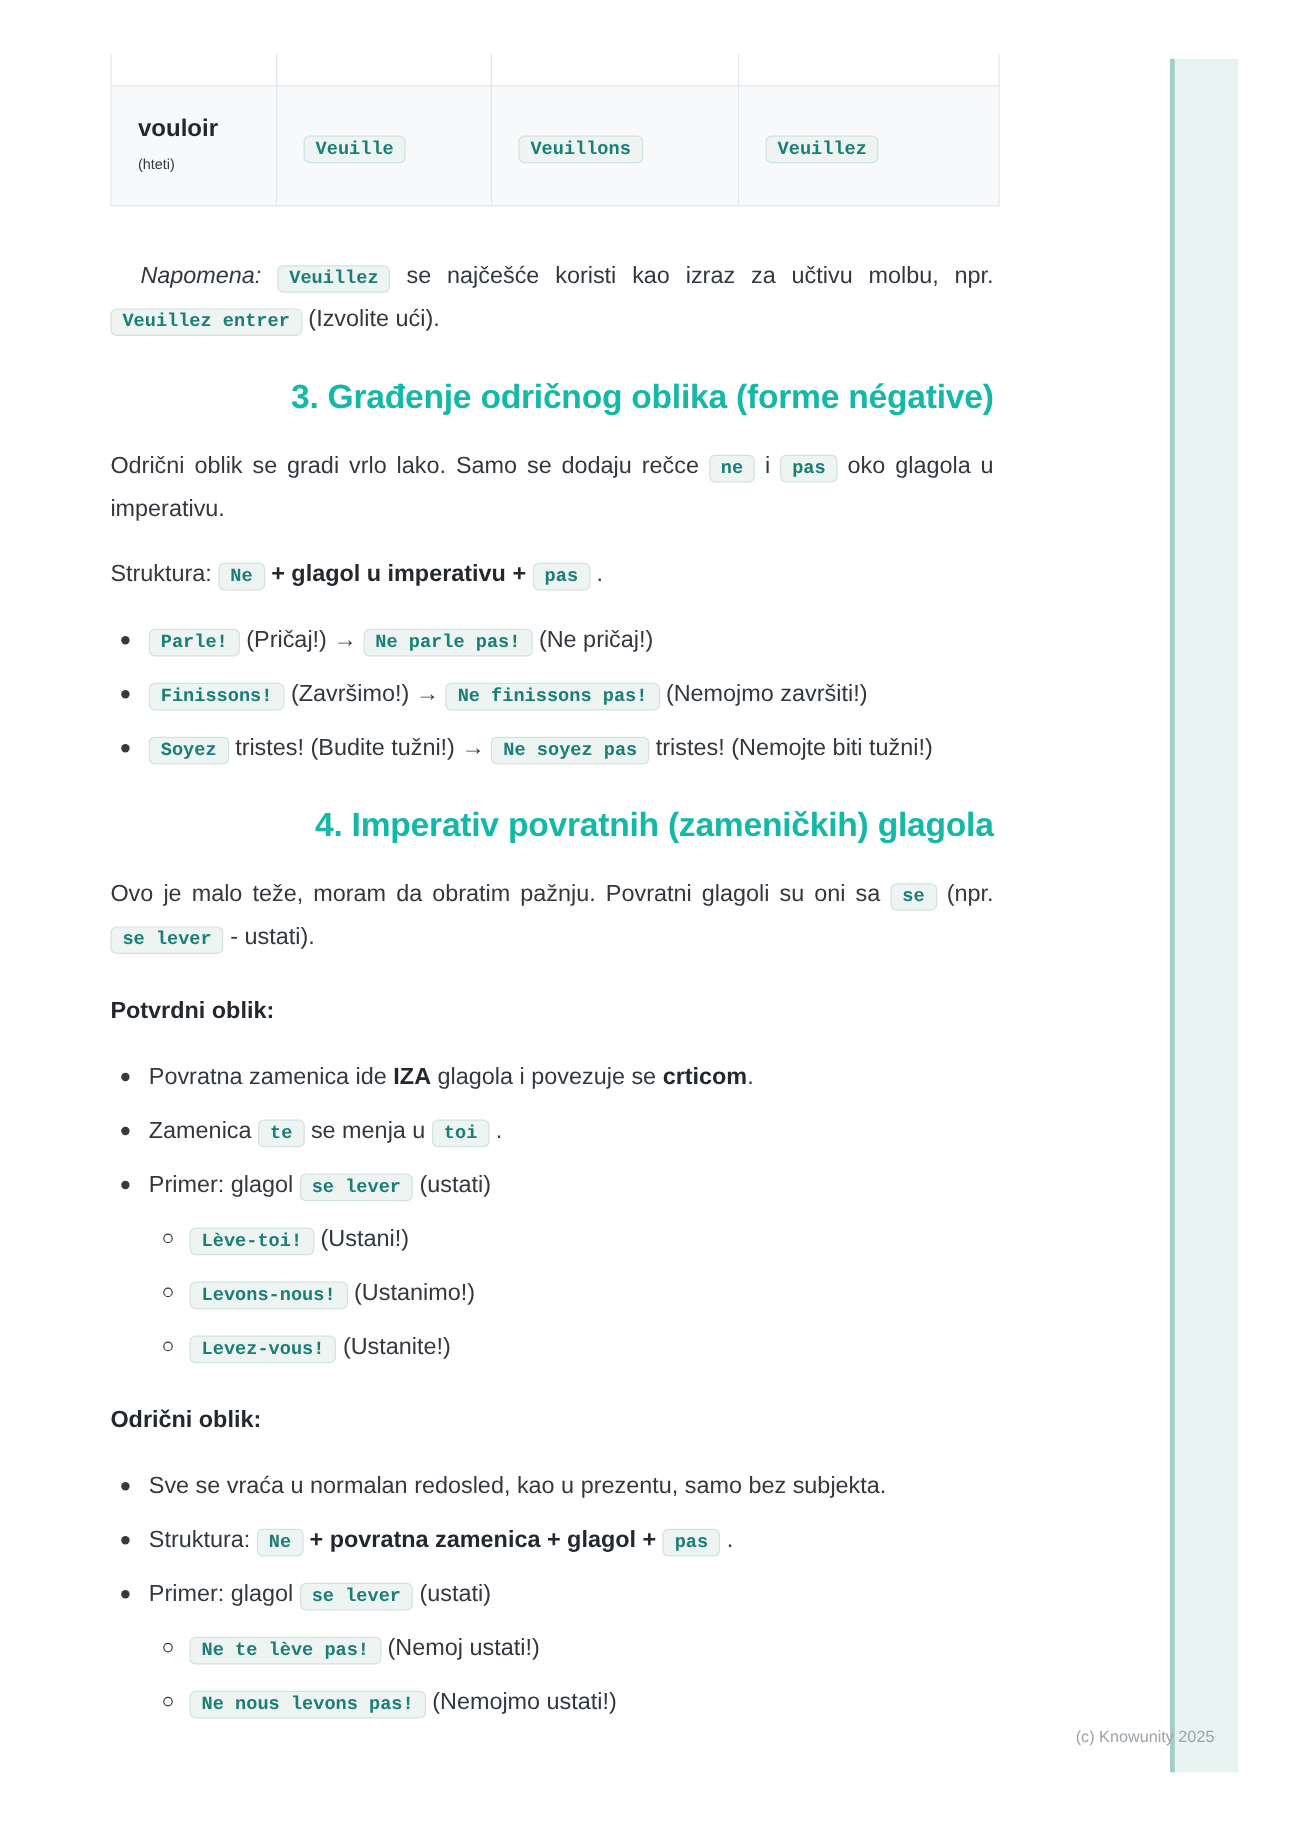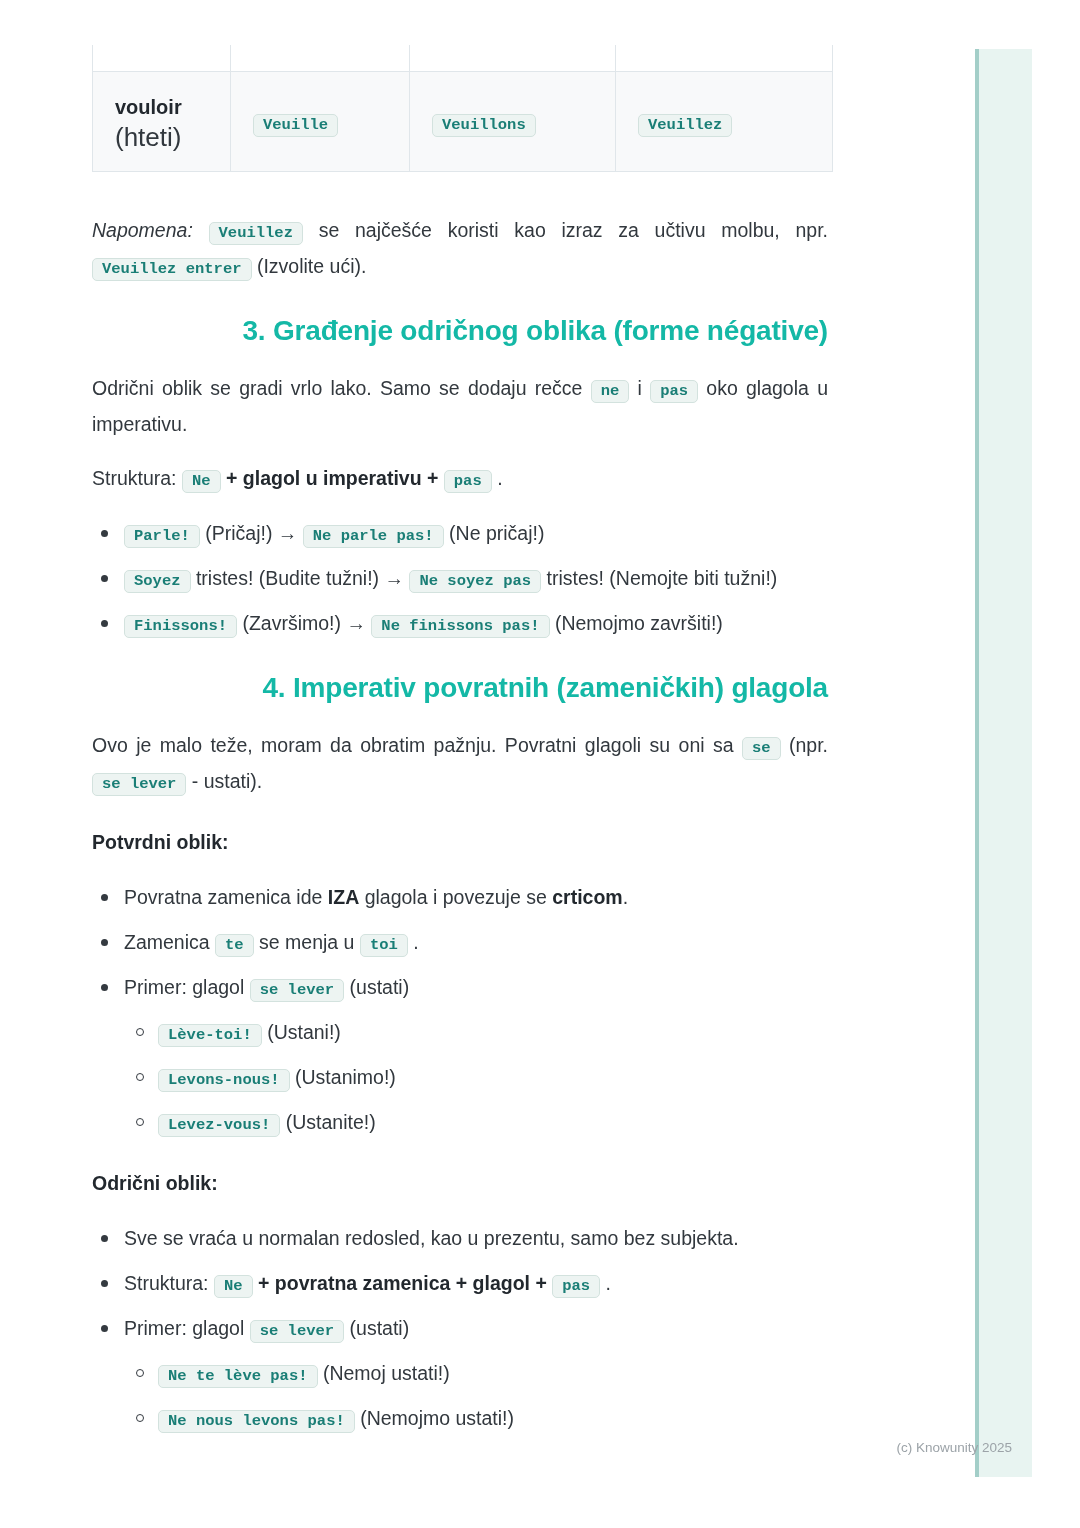--- a/index.html
+++ b/index.html
@@ -33,21 +33,21 @@
     border-collapse:collapse;table-layout:fixed;
   }
   table.conj td{
     border:1px solid var(--table-border);
     padding:0;
   }
   tr.row-cut td{height:26px;border-top:none;background:#ffffff;}
   tr.row-verb td{height:99px;background:var(--table-row-bg);vertical-align:middle;padding-left:22px;}
   td.c1{width:137px;}td.c2{width:178px;}td.c3{width:205px;}td.c4{width:216px;}
   .verb-name{font-weight:700;font-size:20px;line-height:30px;color:#22282e;}
-  .verb-tr{font-size:26px;line-height:30px;}
+  .verb-tr{font-size:12px;line-height:30px;}
   
   .code{
     display:inline-block;
     font-family:"Liberation Mono",monospace;
     font-weight:700;
     font-size:15.5px;
     line-height:21px;
     color:var(--code-text);
     background:var(--code-bg);
     border:1px solid var(--code-border);
@@ -63,21 +63,21 @@
   .line{margin-top:18px;}
   h2{
     margin:30px 0 0 0;
     font-size:28px;line-height:34px;
     font-weight:700;color:var(--accent);
     letter-spacing:-0.2px;
     text-align:right;
   }
   h2.h4{margin-top:30px;}
   .subhead{margin-top:25px;font-weight:700;color:#22282e;}
-  em{font-style:italic;}
+  em{font-style:italic;margin-left:25px;}
   strong{font-weight:700;color:#22282e;}
   
   ul{list-style:none;margin:19px 0 0 0;padding:0;}
   ul li{position:relative;padding-left:32px;margin-bottom:9px;}
   ul li::before{
     content:"";position:absolute;left:9px;top:15px;
     width:7px;height:7px;border-radius:50%;background:#343a40;
   }
   ul ul{margin-top:9px;}
   ul ul li{padding-left:34px;margin-bottom:9px;}
@@ -138,22 +138,22 @@
     <p class="note"><em>Napomena:</em> <span class="code">Veuillez</span> <span>se najčešće koristi kao izraz za učtivu molbu, npr.</span> <span class="code">Veuillez entrer</span> <span>(Izvolite ući).</span></p>
 
     <h2>3. Građenje odričnog oblika (forme négative)</h2>
 
     <p class="para"><span>Odrični oblik se gradi vrlo lako. Samo se dodaju rečce</span> <span class="code">ne</span> <span>i</span> <span class="code">pas</span> <span>oko glagola u imperativu.</span></p>
 
     <p class="line"><span>Struktura:</span> <span class="code">Ne</span> <strong>+ glagol u imperativu +</strong> <span class="code">pas</span> <span>.</span></p>
 
     <ul>
       <li><span class="code">Parle!</span> <span>(Pričaj!) →</span> <span class="code">Ne parle pas!</span> <span>(Ne pričaj!)</span></li>
+      <li><span class="code">Finissons!</span> <span>(Završimo!) →</span> <span class="code">Ne finissons pas!</span> <span>(Nemojmo završiti!)</span></li>
       <li><span class="code">Soyez</span> <span>tristes! (Budite tužni!) →</span> <span class="code">Ne soyez pas</span> <span>tristes! (Nemojte biti tužni!)</span></li>
-      <li><span class="code">Finissons!</span> <span>(Završimo!) →</span> <span class="code">Ne finissons pas!</span> <span>(Nemojmo završiti!)</span></li>
     </ul>
 
     <h2 class="h4">4. Imperativ povratnih (zameničkih) glagola</h2>
 
     <p class="para"><span>Ovo je malo teže, moram da obratim pažnju. Povratni glagoli su oni sa</span> <span class="code">se</span> <span>(npr.</span> <span class="code">se lever</span> <span>- ustati).</span></p>
 
     <p class="subhead">Potvrdni oblik:</p>
 
     <ul>
       <li><span>Povratna zamenica ide</span> <strong>IZA</strong> <span>glagola i povezuje se</span> <strong>crticom</strong><span>.</span></li>

